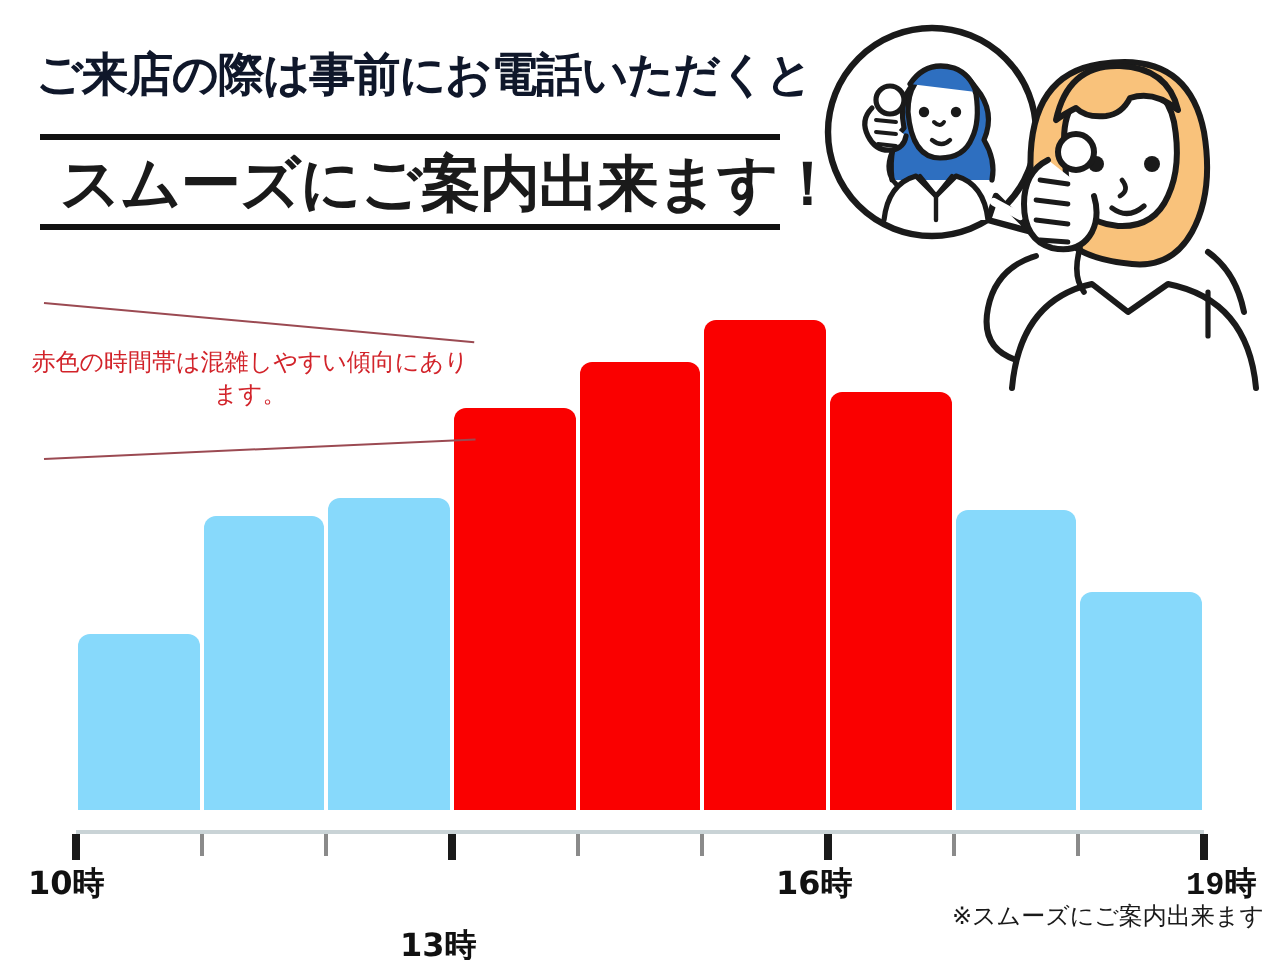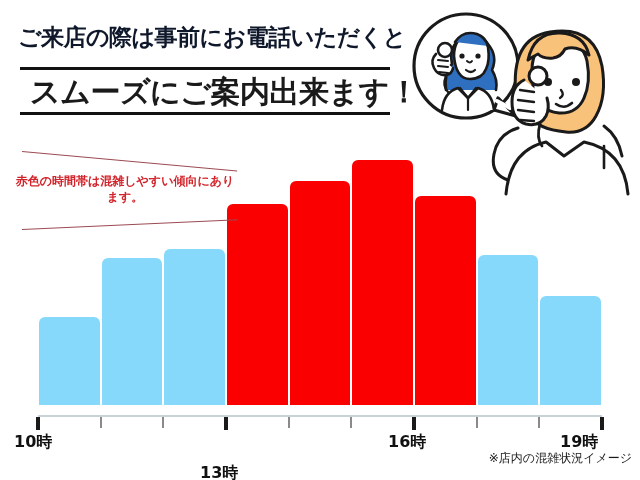--- a/index.html
+++ b/index.html
@@ -31,21 +31,21 @@
     color:#1a1a1a;white-space:nowrap;
     font-family:"DejaVu Sans",sans-serif;
     margin-left:12px;
   }
 
   
   .annot{position:absolute;left:10px;top:145px;width:240px;height:95px;}
   .annot-text{
     position:absolute;left:4px;top:28px;width:222px;
     color:#d2232a;font-size:12px;line-height:1.35;
-    text-align:center;font-weight:bold;
+    text-align:center;font-weight:normal;
     font-family:"DejaVu Sans",sans-serif;
   }
   .annot-line{position:absolute;height:1px;background:#9b4a52;}
   .annot-line.l1{left:12px;top:6px;width:216px;transform:rotate(5.2deg);transform-origin:left center;}
   .annot-line.l2{left:12px;top:84px;width:216px;transform:rotate(-2.6deg);transform-origin:left center;}
 
   
   .chart{position:absolute;left:0;top:0;width:640px;height:470px;}
   .bar{position:absolute;bottom:65px;border-radius:6px 6px 0 0;}
   .axis-line{position:absolute;left:38px;top:415px;width:564px;height:2px;background:#c9d3d6;}
@@ -94,38 +94,38 @@
         <div class="tick minor" style="left: 350.333px;"></div>
         <div class="tick major" style="left: 412px;"></div>
         <div class="tick minor" style="left: 475.667px;"></div>
         <div class="tick minor" style="left: 538.333px;"></div>
         <div class="tick major" style="left: 600px;"></div>
       </div>
     <div id="xlabels">
         <div class="xlabel" style="left: 14px;">10時</div>
         <div class="xlabel" style="left: 200px; margin-top: 31px;">13時</div>
         <div class="xlabel" style="left: 388px;">16時</div>
-        <div class="xlabel" style="left: 560px;">19時</div>
+        <div class="xlabel" style="left: 593px; font-family: Liberation Mono, monospace;">19時</div>
       </div>
   </div>
 
   <div class="headline">
     <div class="hl-line1">ご来店の際は事前にお電話いただくと</div>
     <div class="hl-rule top"></div>
     <div class="hl-line2">スムーズにご案内出来ます！</div>
     <div class="hl-rule bot"></div>
   </div>
 
   <div class="annot">
     <div class="annot-line l1"></div>
     <div class="annot-text">赤色の時間帯は混雑しやすい傾向にあります。</div>
     <div class="annot-line l2"></div>
   </div>
 
-  <div class="footnote">※店内の混雑状況イメージ</div>
+  <div class="footnote">※スムーズにご案内出来ます</div>
 
   <div class="illo">
     <svg viewBox="0 0 244 244" width="244" height="244">
       <g fill="none" stroke="#1a1a1a" stroke-width="3" stroke-linecap="round" stroke-linejoin="round">
 
         <g>
           <circle cx="68" cy="68" r="52" fill="#ffffff" stroke="#1a1a1a" stroke-width="3.2"></circle>
           <path d="M100 100 L118 118 L96 112 Z" fill="#ffffff" stroke="#1a1a1a" stroke-width="3.2"></path>
           <path d="M99 103 L112 110" stroke="#ffffff" stroke-width="4"></path>
         </g>

